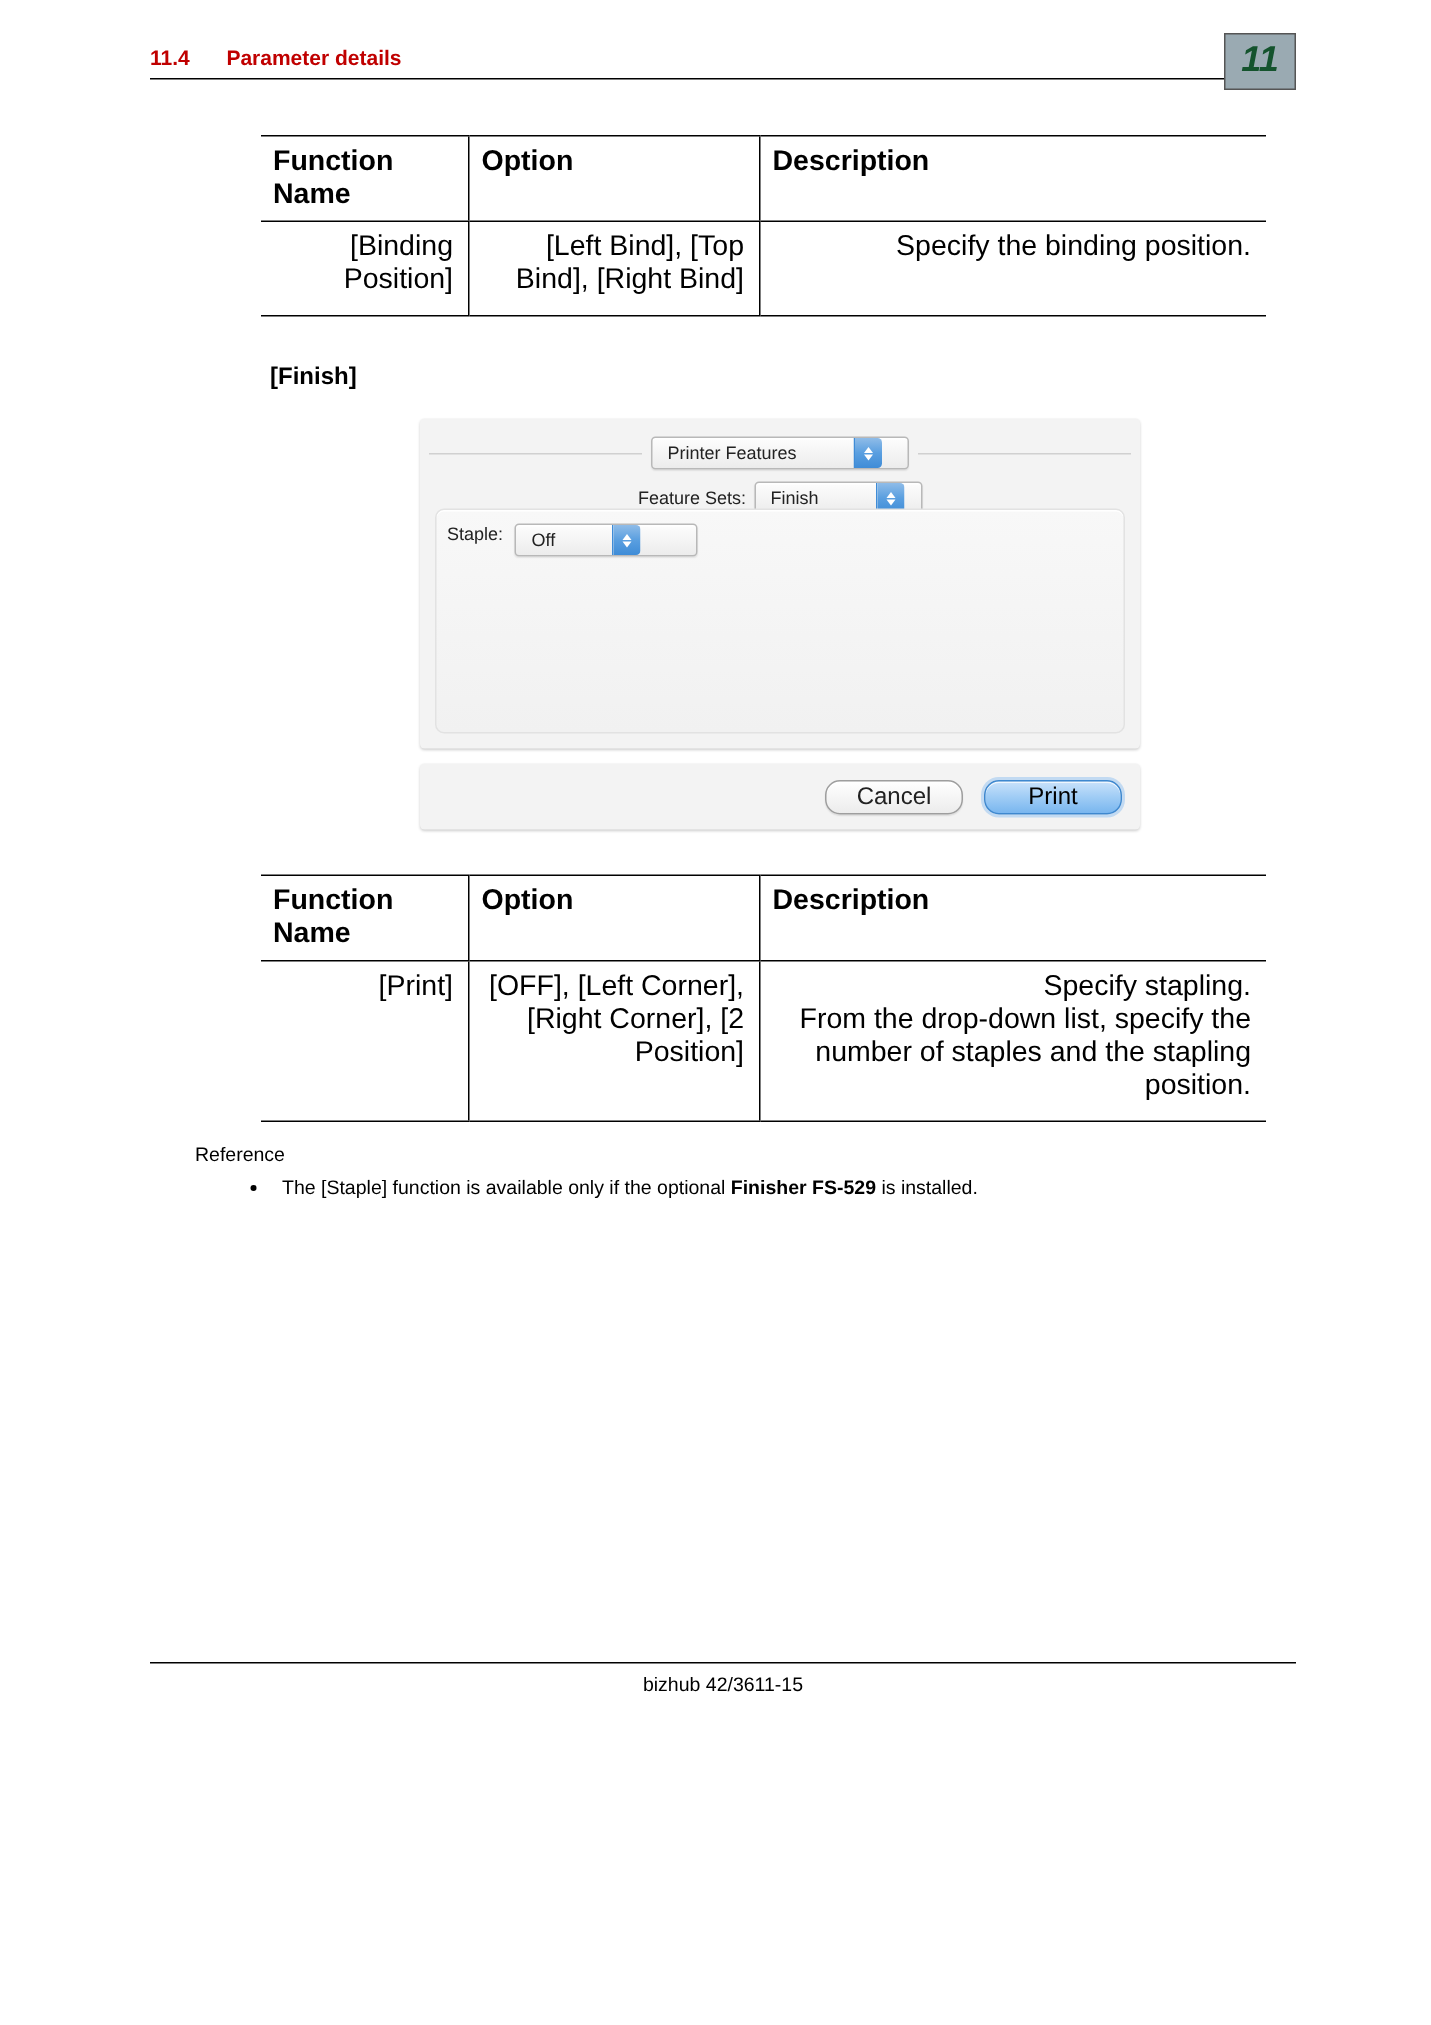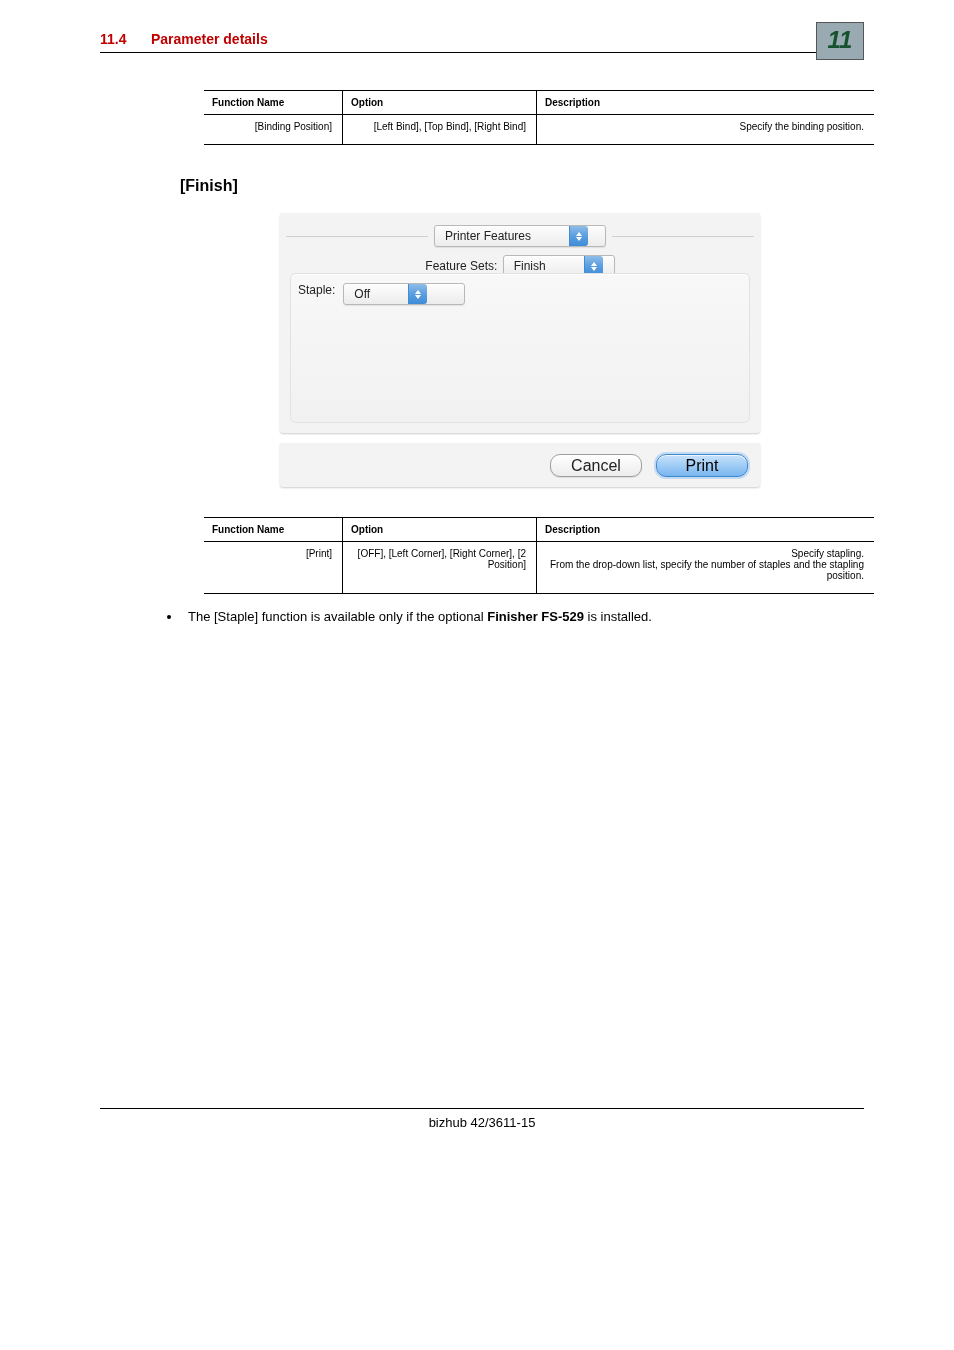--- a/index.html
+++ b/index.html
@@ -67,22 +67,22 @@
     position: absolute;
     top: 90px;
     left: 100px;
     right: 90px;
   }
 
   
   table.params {
     border-collapse: collapse;
     width: 670px;
-    margin-left: 104px;
-    font-size: 10px;
+    margin-left: 74px;
+    font-size: 19px;
   }
   table.params th {
     text-align: left;
     font-weight: bold;
     padding: 6px 10px 6px 8px;
     border-top: 1px solid #000;
     border-bottom: 1px solid #000;
     vertical-align: top;
   }
   table.params td {
@@ -351,20 +351,21 @@
       <tr>
         <td>[Print]</td>
         <td class="col-sep">[OFF], [Left Corner], [Right Corner], [2 Position]</td>
         <td class="col-sep" style="white-space:pre-line;">Specify stapling.
 From the drop-down list, specify the number of staples and the stapling position.</td>
       </tr>
     </tbody>
       </table>
 
     <div class="reference">
+      <div class="ref-head">Reference</div>
       <ul>
         <li>
           <span>The [Staple] function is available only if the optional </span><span class="bold">Finisher FS-529</span><span> is installed.</span>
         </li>
       </ul>
     </div>
 
   </div>
 
   <div class="footer">

